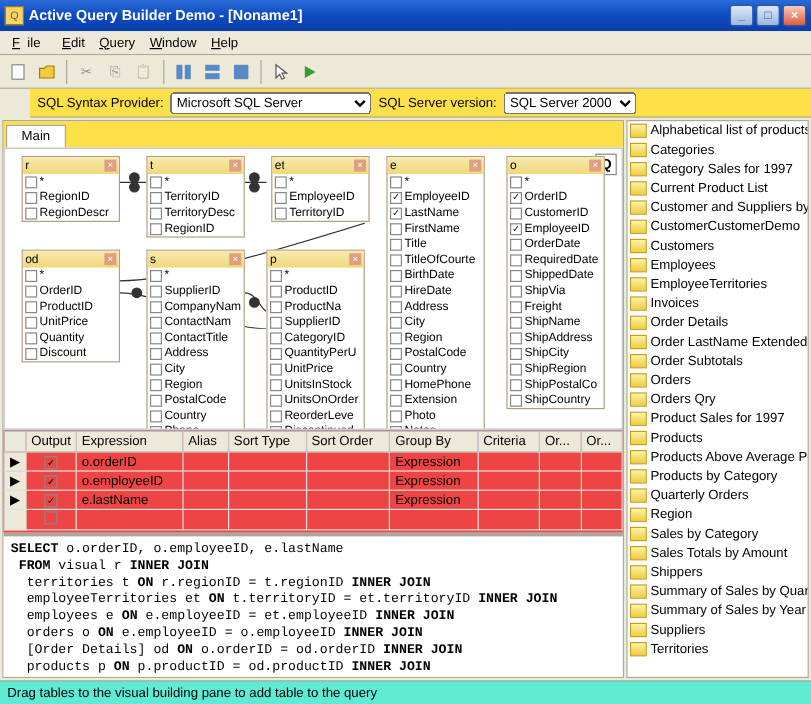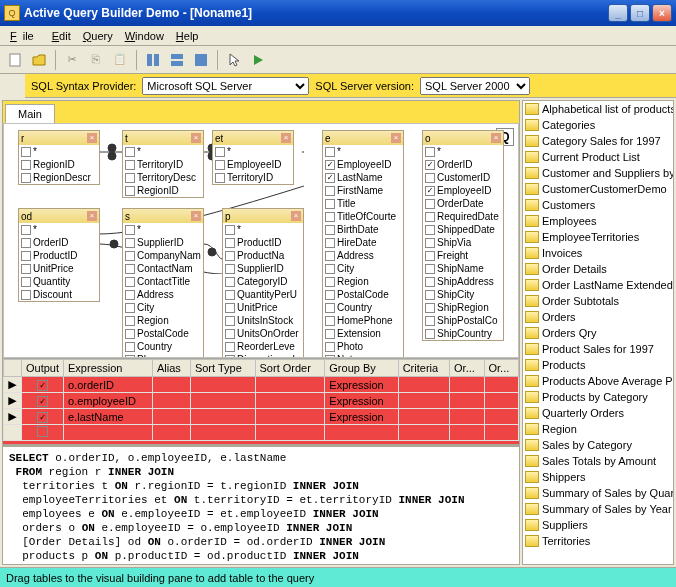--- a/index.html
+++ b/index.html
@@ -187,21 +187,21 @@
                 <div class="frow">
                   <span class="cb"></span>
                   <span>TerritoryDesc</span>
                 </div>
                 <div class="frow">
                   <span class="cb"></span>
                   <span>RegionID</span>
                 </div>
               </div>
             </div>
-            <div class="tablebox" style="left: 208px; top: 6px;">
+            <div class="tablebox" style="left: 222px; top: 6px;">
               <div class="thead">
                 <span class="tname">et</span>
                 <span class="tclose">×</span>
               </div>
               <div class="fields">
                 <div class="frow">
                   <span class="cb"></span>
                   <span>*</span>
                 </div>
                 <div class="frow">
@@ -558,21 +558,21 @@
                 <td></td>
                 <td></td>
                 <td></td>
                 <td></td>
                 <td></td>
               </tr>
             </tbody>
         </table>
       </div>
       <div class="sqlarea"><span class="kw">SELECT</span><span> o.orderID, o.employeeID, e.lastName</span>
-<span class="kw"> FROM</span><span> region r </span><span class="kw">INNER JOIN</span>
+<span class="kw"> FROM</span><span> visual r </span><span class="kw">INNER JOIN</span>
 <span>  territories t </span><span class="kw">ON</span><span> r.regionID = t.regionID </span><span class="kw">INNER JOIN</span>
 <span>  employeeTerritories et </span><span class="kw">ON</span><span> t.territoryID = et.territoryID </span><span class="kw">INNER JOIN</span>
 <span>  employees e </span><span class="kw">ON</span><span> e.employeeID = et.employeeID </span><span class="kw">INNER JOIN</span>
 <span>  orders o </span><span class="kw">ON</span><span> e.employeeID = o.employeeID </span><span class="kw">INNER JOIN</span>
 <span>  [Order Details] od </span><span class="kw">ON</span><span> o.orderID = od.orderID </span><span class="kw">INNER JOIN</span>
 <span>  products p </span><span class="kw">ON</span><span> p.productID = od.productID </span><span class="kw">INNER JOIN</span>
 </div>
     </div>
   </div>
   <div class="treepane" id="tree">

